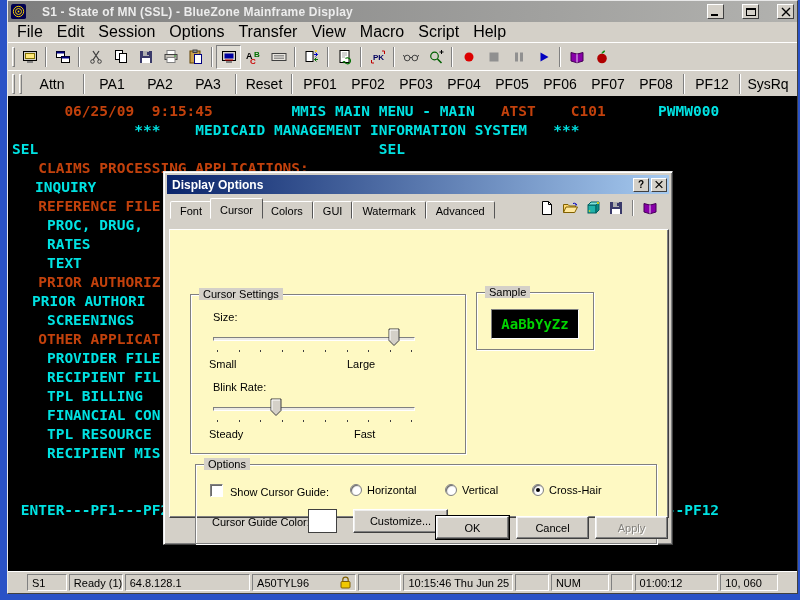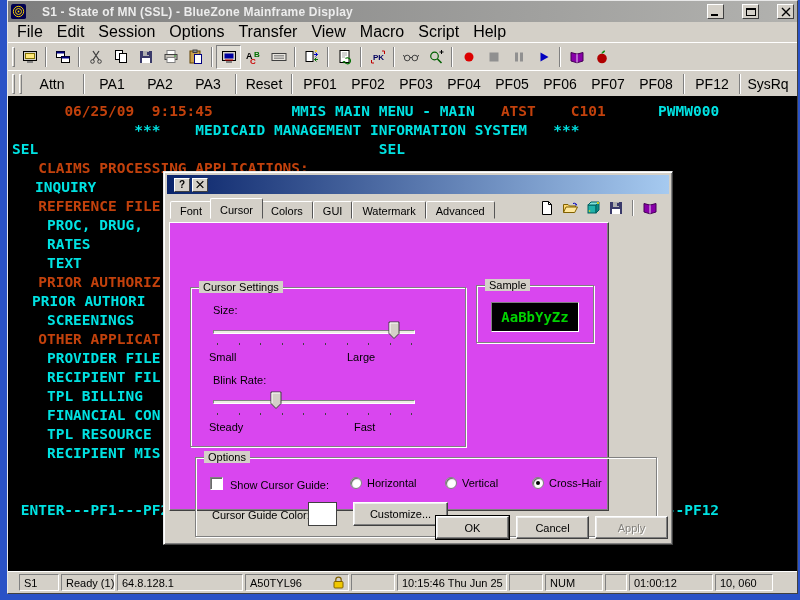--- a/index.html
+++ b/index.html
@@ -26,42 +26,42 @@
   .icn { display:flex; }
 
   .fkeybar { height:26px; border-top:1px solid #fff; display:flex; align-items:center; font-size:12px; padding-left:2px; flex:0 0 auto; }
   .fk { width:48px; text-align:center; background:none; border:none; font-family:inherit; font-size:14px; color:#000; padding:0; }
   .fk-attn { width:56px; }
 
   .term { flex:1 1 auto; background:#000; position:relative; overflow:hidden; cursor:text; }
   .tline { position:absolute; white-space:pre; font-family:"DejaVu Sans Mono",monospace; font-weight:bold; font-size:14.5px; line-height:16px; }
   .tc { color:#00e2e2; } .tw { color:#c2410c; }
 
-  .statusbar { height:22px; display:flex; align-items:center; gap:2px; padding:0 11px; border-top:1px solid #fff; flex:0 0 auto; }
+  .statusbar { height:22px; display:flex; align-items:center; gap:2px; padding:0 19px; border-top:1px solid #fff; flex:0 0 auto; }
   .scell { height:17px; border:1px solid; border-color:#808080 #fff #fff #808080; font-size:11px; padding:1px 4px; display:flex; align-items:center; justify-content:space-between; white-space:nowrap; overflow:hidden; }
 
   
   .dialog { position:absolute; left:163px; top:171px; width:510px; height:374px; background:#d4d0c8; z-index:10;
             border:1px solid; border-color:#e8e8e8 #404040 #404040 #e8e8e8; box-shadow: inset 1px 1px 0 #fff, inset -1px -1px 0 #808080; }
   .dlg-title { position:absolute; left:3px; top:3px; right:3px; height:19px; background:linear-gradient(90deg,#0a246a,#a6caf0);
                display:flex; align-items:center; padding:0 2px 0 5px; }
   .dlg-title-text { color:#fff; font-weight:bold; font-size:12px; flex:1; }
   .dbtn { width:16px; height:14px; background:#d4d0c8; border:1px solid; border-color:#fff #404040 #404040 #fff; font-size:10px; font-weight:bold;
           padding:0; margin-left:2px; display:flex; align-items:center; justify-content:center; font-family:inherit; }
 
   .dlg-tabs { position:absolute; left:6px; top:26px; height:21px; display:flex; align-items:flex-end; z-index:2; }
   .tab { height:18px; padding:3px 9px 0; font-size:11px; background:#d4d0c8; border:1px solid; border-color:#fff #565656 transparent #fff;
          border-radius:2px 2px 0 0; position:relative; white-space:nowrap; }
   .tab.active { height:21px; padding-top:5px; z-index:3; margin-left:-2px; margin-right:-2px; border-bottom:1px solid #d4d0c8; }
 
   .dlg-tools { position:absolute; left:374px; top:28px; display:flex; align-items:center; gap:5px; }
   .dsep { width:2px; height:16px; border-left:1px solid #808080; border-right:1px solid #fff; margin:0 2px; }
   .ibtn { background:none; border:none; padding:0; width:18px; height:16px; display:flex; align-items:center; justify-content:center; }
 
-  .dlg-panel { position:absolute; left:5px; top:50px; width:440px; height:289px; background:#d946ef;
+  .dlg-panel { position:absolute; left:5px; top:57px; width:500px; height:289px; background:#fef9c3;
                border:1px solid; border-color:#fff #404040 #404040 #fff; box-shadow: inset -1px -1px 0 #808080; }
 
   .group { position:absolute; border:1px solid #808080; box-shadow: inset 1px 1px 0 #fff, 1px 1px 0 #fff; }
   .legend { position:absolute; top:-7px; left:8px; background:#d4d0c8; padding:0 4px; font-size:11px; white-space:nowrap; }
   .g-cursor { left:20px; top:64px; width:276px; height:160px; }
   .g-sample { left:306px; top:62px; width:118px; height:58px; }
   .g-options { left:25px; top:234px; width:462px; height:80px; }
 
   .lbl { position:absolute; font-size:11px; white-space:nowrap; }
   .size-lbl { left:22px; top:16px; }
@@ -420,20 +420,21 @@
         <span>01:00:12</span>
       </div>
       <div class="scell" style="width: 58px;">
         <span>10, 060</span>
       </div>
     </div>
 </div>
 
 <div class="dialog">
   <div class="dlg-title">
+    <span class="dlg-title-text">Display Options</span>
     <button class="dbtn">?</button>
     <button class="dbtn">
         <svg width="10" height="9" viewBox="0 0 12 10">
           <path d="M2 1l8 8M10 1L2 9" stroke="#000" stroke-width="1.5"></path>
         </svg>
       </button>
   </div>
   <div class="dlg-tabs" id="dlg-tabs">
       <span class="tab">Font</span>
       <span class="tab active">Cursor</span>

